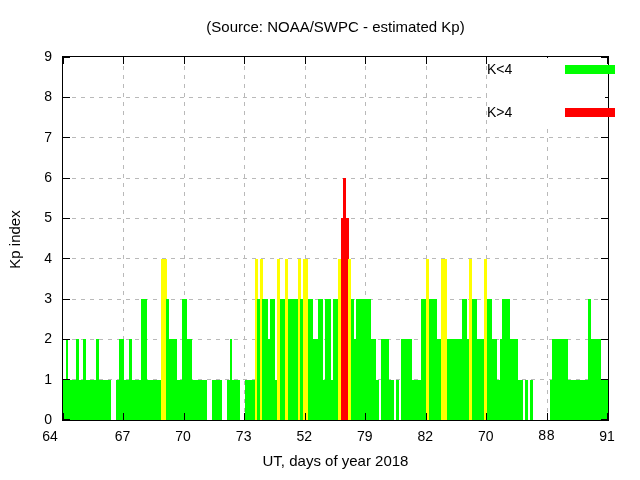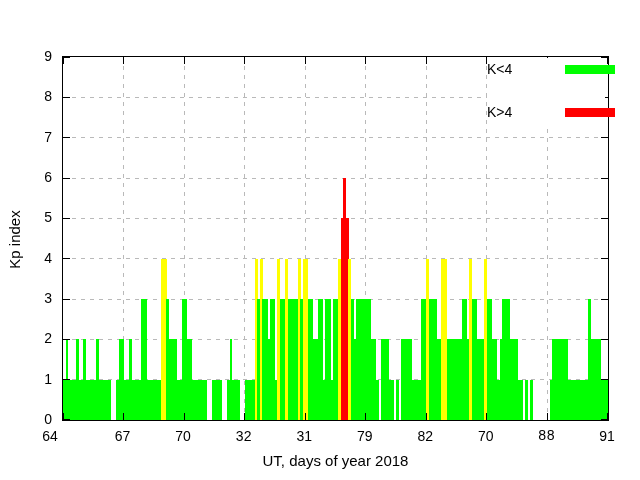--- a/index.html
+++ b/index.html
@@ -25,20 +25,21 @@
   .xtick-label{position:absolute;width:44px;text-align:center;font-size:14px;line-height:16px;top:428px;}
   #legend{position:absolute;z-index:3;background:#ffffff;left:424px;top:1px;width:118px;height:66px;}
   .legend-row{position:absolute;left:0;width:100%;height:22px;}
   .legend-text{position:absolute;left:0;top:3px;width:68px;text-align:left;font-size:14px;}
   .legend-swatch{position:absolute;left:78px;top:7px;width:50px;height:9px;}
 </style>
 </head>
 <body>
 
 <div id="screen">
+  <div class="title">(Source: NOAA/SWPC - estimated Kp)</div>
   <div class="ylabel">Kp index</div>
   <div class="xlabel">UT, days of year 2018</div>
 
   <div id="plot">
     <div id="grid-layer">
         <div class="hgrid" style="top: 322.167px;"></div>
         <div class="hgrid" style="top: 281.833px;"></div>
         <div class="hgrid" style="top: 241.5px;"></div>
         <div class="hgrid" style="top: 201.167px;"></div>
         <div class="hgrid" style="top: 160.833px;"></div>
@@ -315,21 +316,21 @@
       <div class="ytick-label" style="left: 6px; top: 209.333px;">5</div>
       <div class="ytick-label" style="left: 6px; top: 169px;">6</div>
       <div class="ytick-label" style="left: 6px; top: 128.667px;">7</div>
       <div class="ytick-label" style="left: 6px; top: 88.3333px;">8</div>
       <div class="ytick-label" style="left: 6px; top: 48px;">9</div>
     </div>
   <div id="xtick-labels">
       <div class="xtick-label" style="left: 28px;">64</div>
       <div class="xtick-label" style="left: 100.556px;">67</div>
       <div class="xtick-label" style="left: 161.111px;">70</div>
-      <div class="xtick-label" style="left: 221.667px;">32</div>
-      <div class="xtick-label" style="left: 282.222px;">31</div>
+      <div class="xtick-label" style="left: 221.667px;">73</div>
+      <div class="xtick-label" style="left: 282.222px;">52</div>
       <div class="xtick-label" style="left: 342.778px;">79</div>
       <div class="xtick-label" style="left: 403.333px;">82</div>
       <div class="xtick-label" style="left: 463.889px;">70</div>
       <div class="xtick-label" style="left: 524.444px; font-family: Liberation Mono, monospace;">88</div>
       <div class="xtick-label" style="left: 585px;">91</div>
     </div>
 </div>
 
 </body></html>

